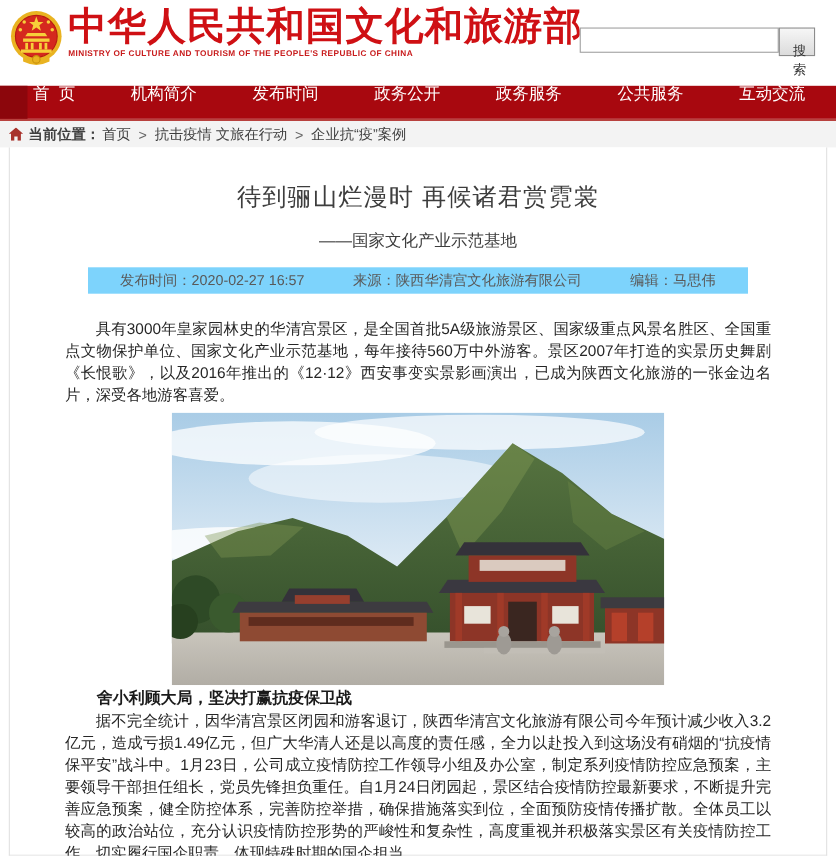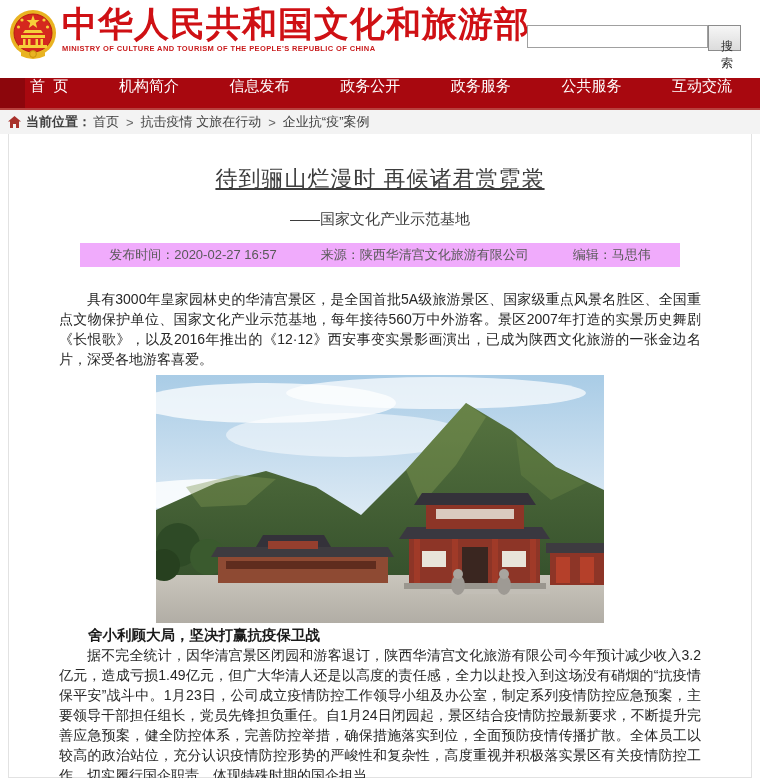--- a/index.html
+++ b/index.html
@@ -27,23 +27,23 @@
   .breadcrumb { height:26px; background:#f3f3f3; border-top:2px solid #b8413e;
      display:flex; align-items:center; padding-left:8px; font-size:13px; color:#404040; }
   .breadcrumb .home-icon { width:13px; height:12px; margin-right:5px; }
   .crumb-label { font-weight:bold; margin-right:2px; }
   .crumb-link { color:#404040; cursor:pointer; }
   .crumb-sep { margin:0 7px; color:#666; }
 
   
   .content-box { margin:0 8px; border:1px solid #e2e2e2; border-top:none; background:#fff;
      height:644px; padding-top:30px; }
-  .article-title { text-align:center; font-size:22px; color:#3d3d3d; font-weight:400; letter-spacing:1px;text-decoration:underline; }
+  .article-title { text-align:center; font-size:22px; color:#3d3d3d; font-weight:400; letter-spacing:1px; }
   .article-subtitle { text-align:center; font-size:15px; color:#3d3d3d; margin-top:16px; }
-  .meta-bar { width:600px; margin:14px auto 0; height:24px; background:#f0abfc;
+  .meta-bar { width:600px; margin:14px auto 0; height:24px; background:#7dd3fc;
      display:flex; justify-content:center; align-items:center; font-size:13px; color:#595959; }
   .meta-item { margin:0 22px; white-space:nowrap; }
 
   .article-body { padding:0 50px; }
   .para { font-size:14px; line-height:20px; color:#262626; text-indent:2em; margin-top:12px; text-align:justify; }
   .para.first { margin-top:22px; }
   .section-heading { font-size:14.5px; line-height:20px; font-weight:bold; color:#1a1a1a; text-indent:2em; margin-top:0; }
 
   .photo-wrap { width:448px; height:248px; margin:6px auto 2px; overflow:hidden; }
   .photo-wrap svg { display:block; }
@@ -81,21 +81,21 @@
     <input class="search-input" type="text" value="" style="">
     <button class="search-button">搜索</button>
   </div>
 </div>
 
 <div class="nav">
   <div class="nav-corner"></div>
   <div class="nav-items">
     <span class="nav-item">首  页</span>
     <span class="nav-item">机构简介</span>
-    <span class="nav-item">信息发布</span>
+    <span class="nav-item">发布时间</span>
     <span class="nav-item">政务公开</span>
     <span class="nav-item">政务服务</span>
     <span class="nav-item">公共服务</span>
     <span class="nav-item">互动交流</span>
   </div>
 </div>
 
 <div class="breadcrumb">
   <span class="home-icon">
     <svg width="13" height="12" viewBox="0 0 13 12">

